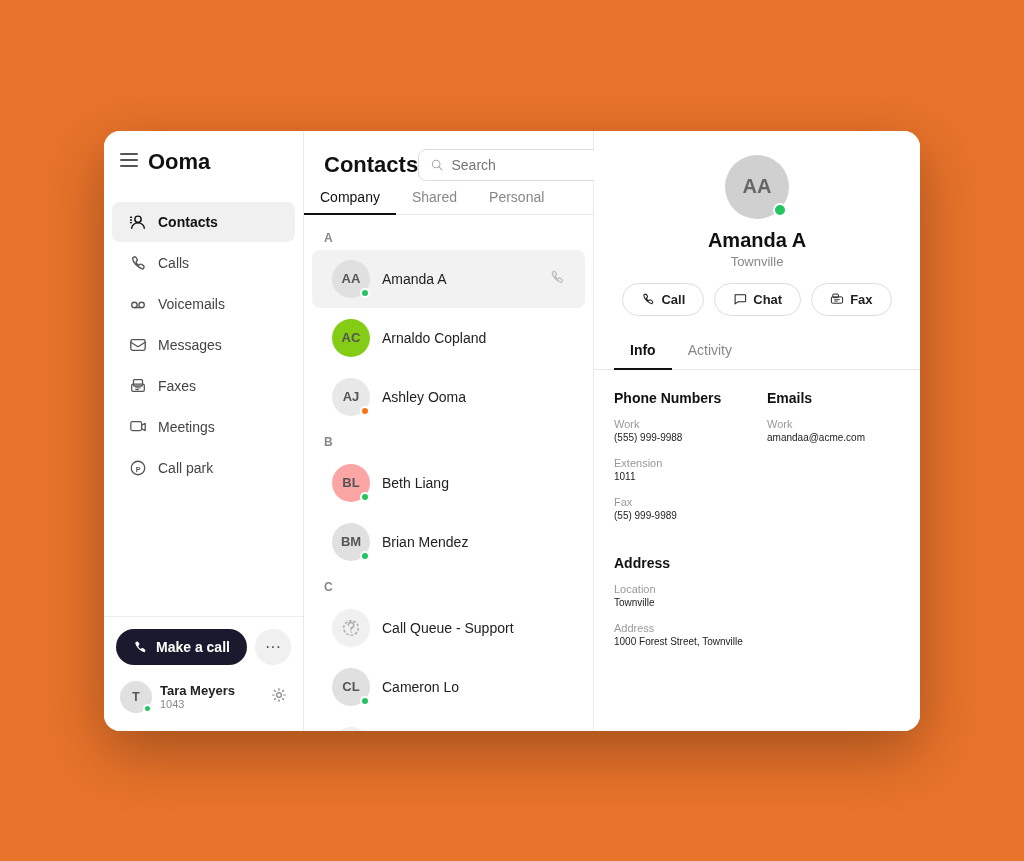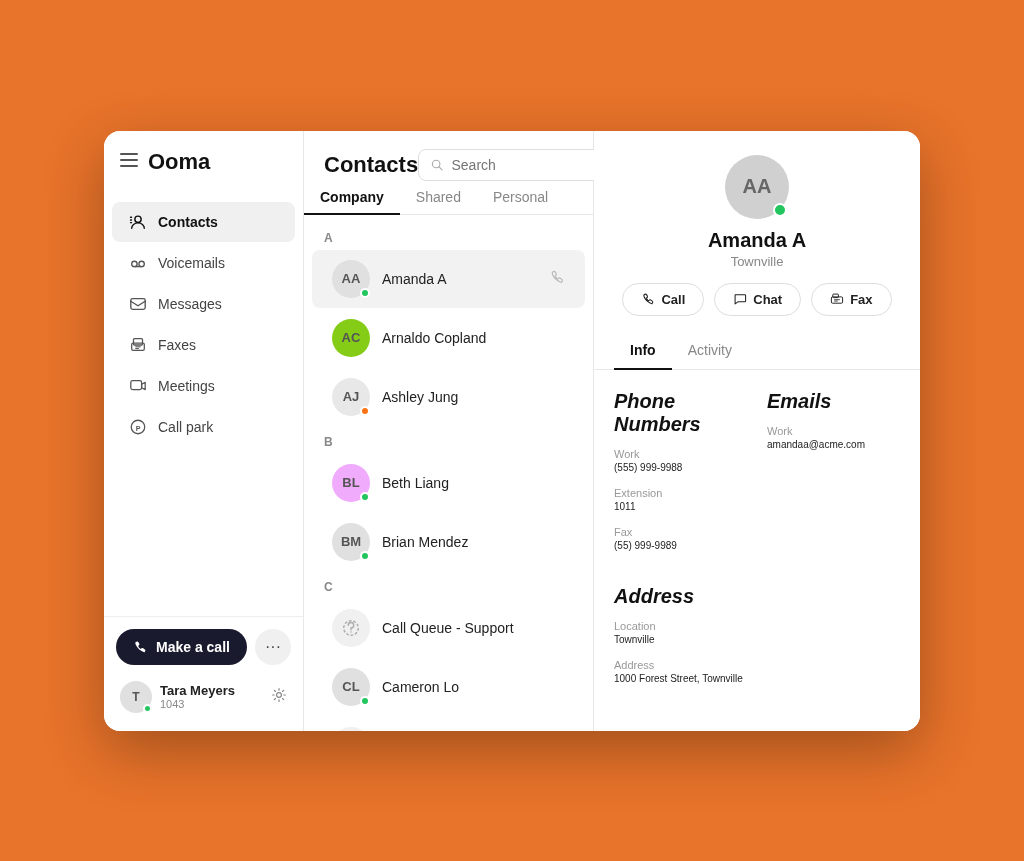--- a/index.html
+++ b/index.html
@@ -171,21 +171,21 @@
       font-size: 14px;
       color: #888;
       cursor: pointer;
       border-bottom: 2px solid transparent;
       margin-bottom: -1px;
       font-weight: 500;
     }
     .tab.active {
       color: #111;
       border-bottom: 2px solid #111;
-      font-weight: 700;
+      font-weight: 400;
     }
     .contacts-list {
       flex: 1;
       overflow-y: auto;
       padding: 8px 0;
     }
     .section-label {
       font-size: 12px;
       font-weight: 700;
       color: #888;
@@ -309,25 +309,24 @@
       font-weight: 600;
     }
     .detail-content {
       padding: 20px;
       display: grid;
       grid-template-columns: 1fr 1fr;
       gap: 20px;
       align-content: start;
     }
     .detail-section-title {
-      font-size: 20px;
+      font-size: 14px;
       font-weight: 700;
       color: #111;
       margin-bottom: 12px;
-      font-style: italic;
     }
     .detail-field {
       margin-bottom: 14px;
     }
     .detail-field-label {
       font-size: 11px;
       color: #999;
       margin-bottom: 2px;
     }
     .detail-field-value {
@@ -408,20 +407,28 @@
             <circle cx="10" cy="7" r="3.5" stroke="#111" stroke-width="1.6"></circle>
             <path d="M3 17c0-3.314 3.134-6 7-6s7 2.686 7 6" stroke="#111" stroke-width="1.6" stroke-linecap="round"></path>
             <rect x="1" y="4" width="2.5" height="1.5" rx="0.5" fill="#111"></rect>
             <rect x="1" y="7" width="2.5" height="1.5" rx="0.5" fill="#111"></rect>
             <rect x="1" y="10" width="2.5" height="1.5" rx="0.5" fill="#111"></rect>
           </svg>
         </span>
         <span>Contacts</span>
       </div>
 
+      <div class="nav-item">
+        <span class="nav-icon">
+          <svg viewBox="0 0 20 20" fill="none" xmlns="http://www.w3.org/2000/svg">
+            <path d="M4 4.5C4 4.5 5.5 3 6.5 3c.8 0 1.3.7 1.8 1.5.5.8 1 1.7 1 2.2 0 .7-.7 1.2-1.2 1.6-.3.2-.4.4-.3.7.5 1.3 1.5 2.5 2.6 3.3.3.2.5.1.8-.1.5-.4 1.1-1 1.8-1 .6 0 1.5.6 2.3 1.2.8.6 1.5 1.2 1.5 1.8 0 .8-1 2.3-1 2.3C16 17.5 5 13 4 4.5z" stroke="#555" stroke-width="1.5" stroke-linecap="round" stroke-linejoin="round"></path>
+          </svg>
+        </span>
+        <span>Calls</span>
+      </div>
 
       <div class="nav-item">
         <span class="nav-icon">
           <svg viewBox="0 0 20 20" fill="none" xmlns="http://www.w3.org/2000/svg">
             <circle cx="6" cy="11" r="3" stroke="#555" stroke-width="1.5"></circle>
             <circle cx="14" cy="11" r="3" stroke="#555" stroke-width="1.5"></circle>
             <line x1="6" y1="14" x2="14" y2="14" stroke="#555" stroke-width="1.5"></line>
           </svg>
         </span>
         <span>Voicemails</span>
@@ -555,26 +562,26 @@
         <div class="contact-avatar" style="background:#84cc16;text-align:center;">
           <span>AC</span>
         </div>
         <span class="contact-name">Arnaldo Copland</span>
       </div>
       <div class="contact-item">
         <div class="contact-avatar" style="background:#e8e8e8;">
           <span>AJ</span>
           <span class="status-dot orange"></span>
         </div>
-        <span class="contact-name">Ashley Jung</span>
+        <span class="contact-name">Ashley Ooma</span>
       </div>
 
       <div class="section-label">B</div>
       <div class="contact-item">
-        <div class="contact-avatar" style="background:#f0abfc;">
+        <div class="contact-avatar" style="background:#fca5a5;">
           <span>BL</span>
           <span class="status-dot"></span>
         </div>
         <span class="contact-name">Beth Liang</span>
       </div>
       <div class="contact-item">
         <div class="contact-avatar" style="background:#e0e0e0;">
           <span>BM</span>
           <span class="status-dot"></span>
         </div>

